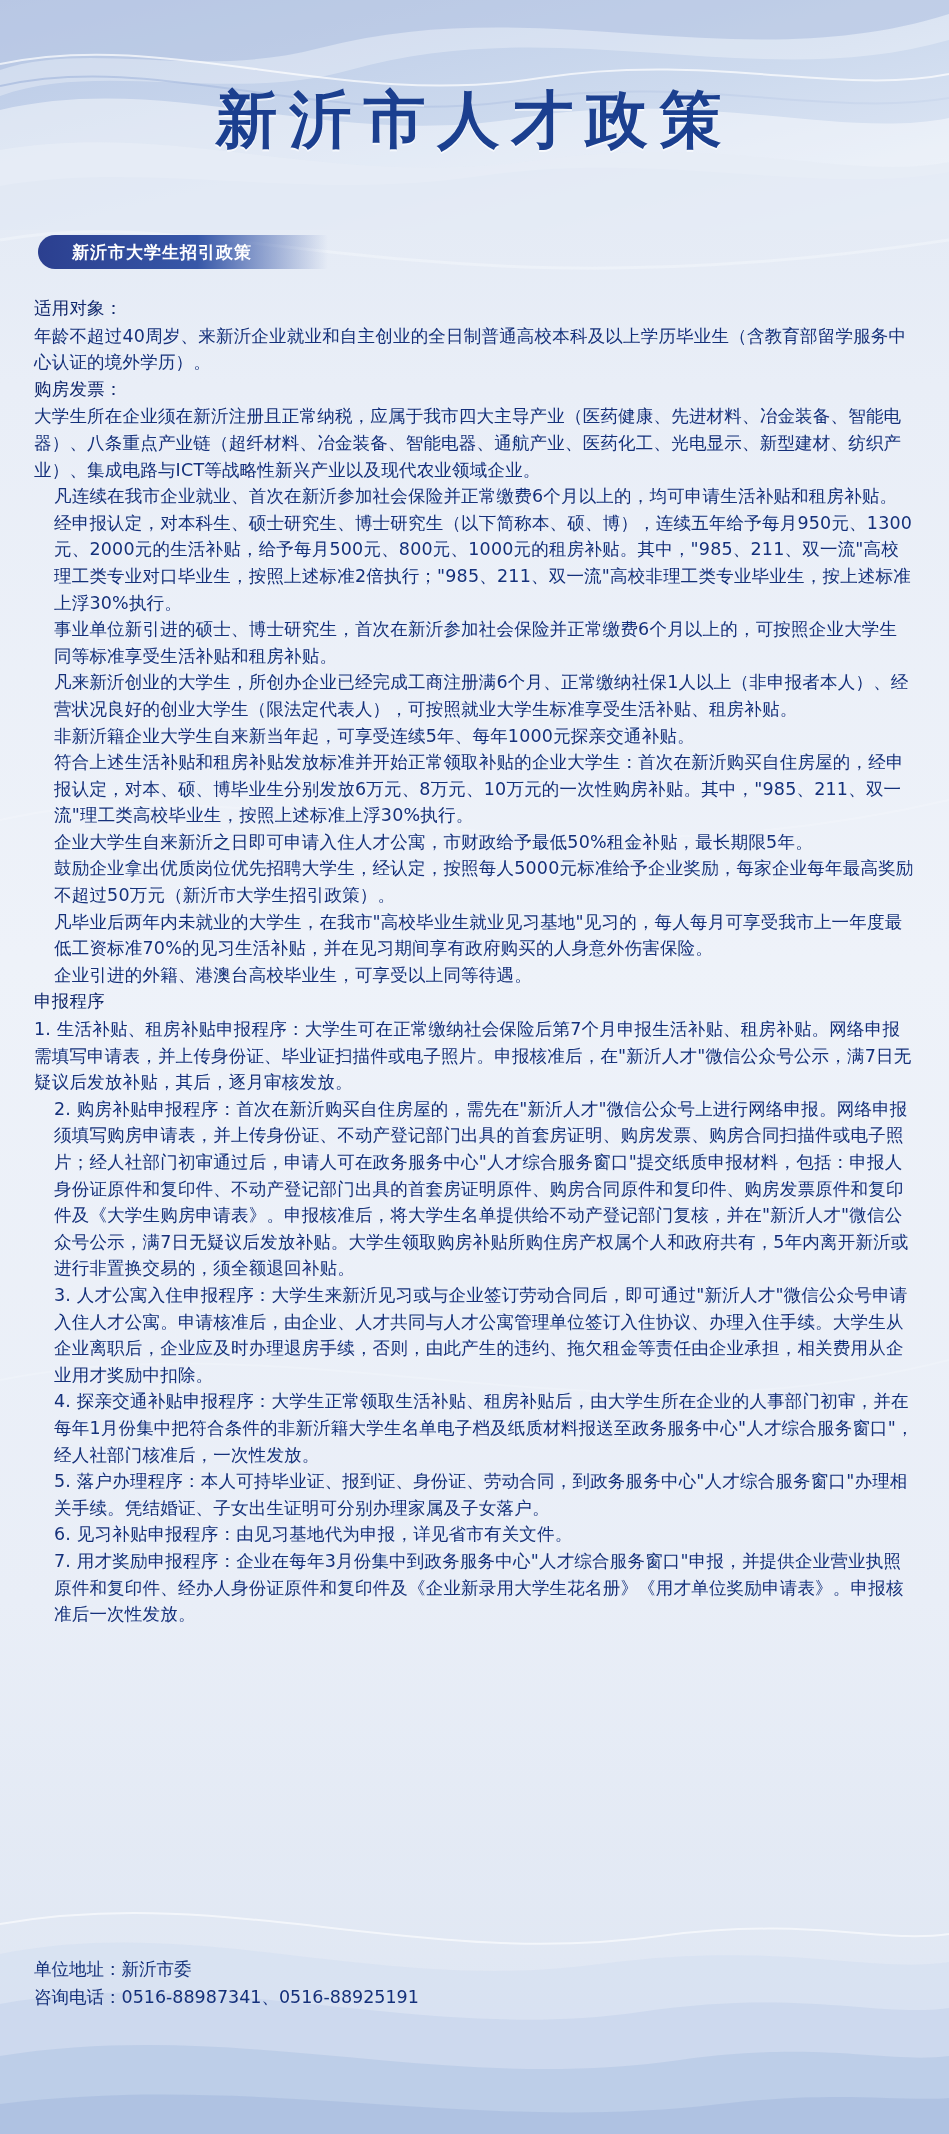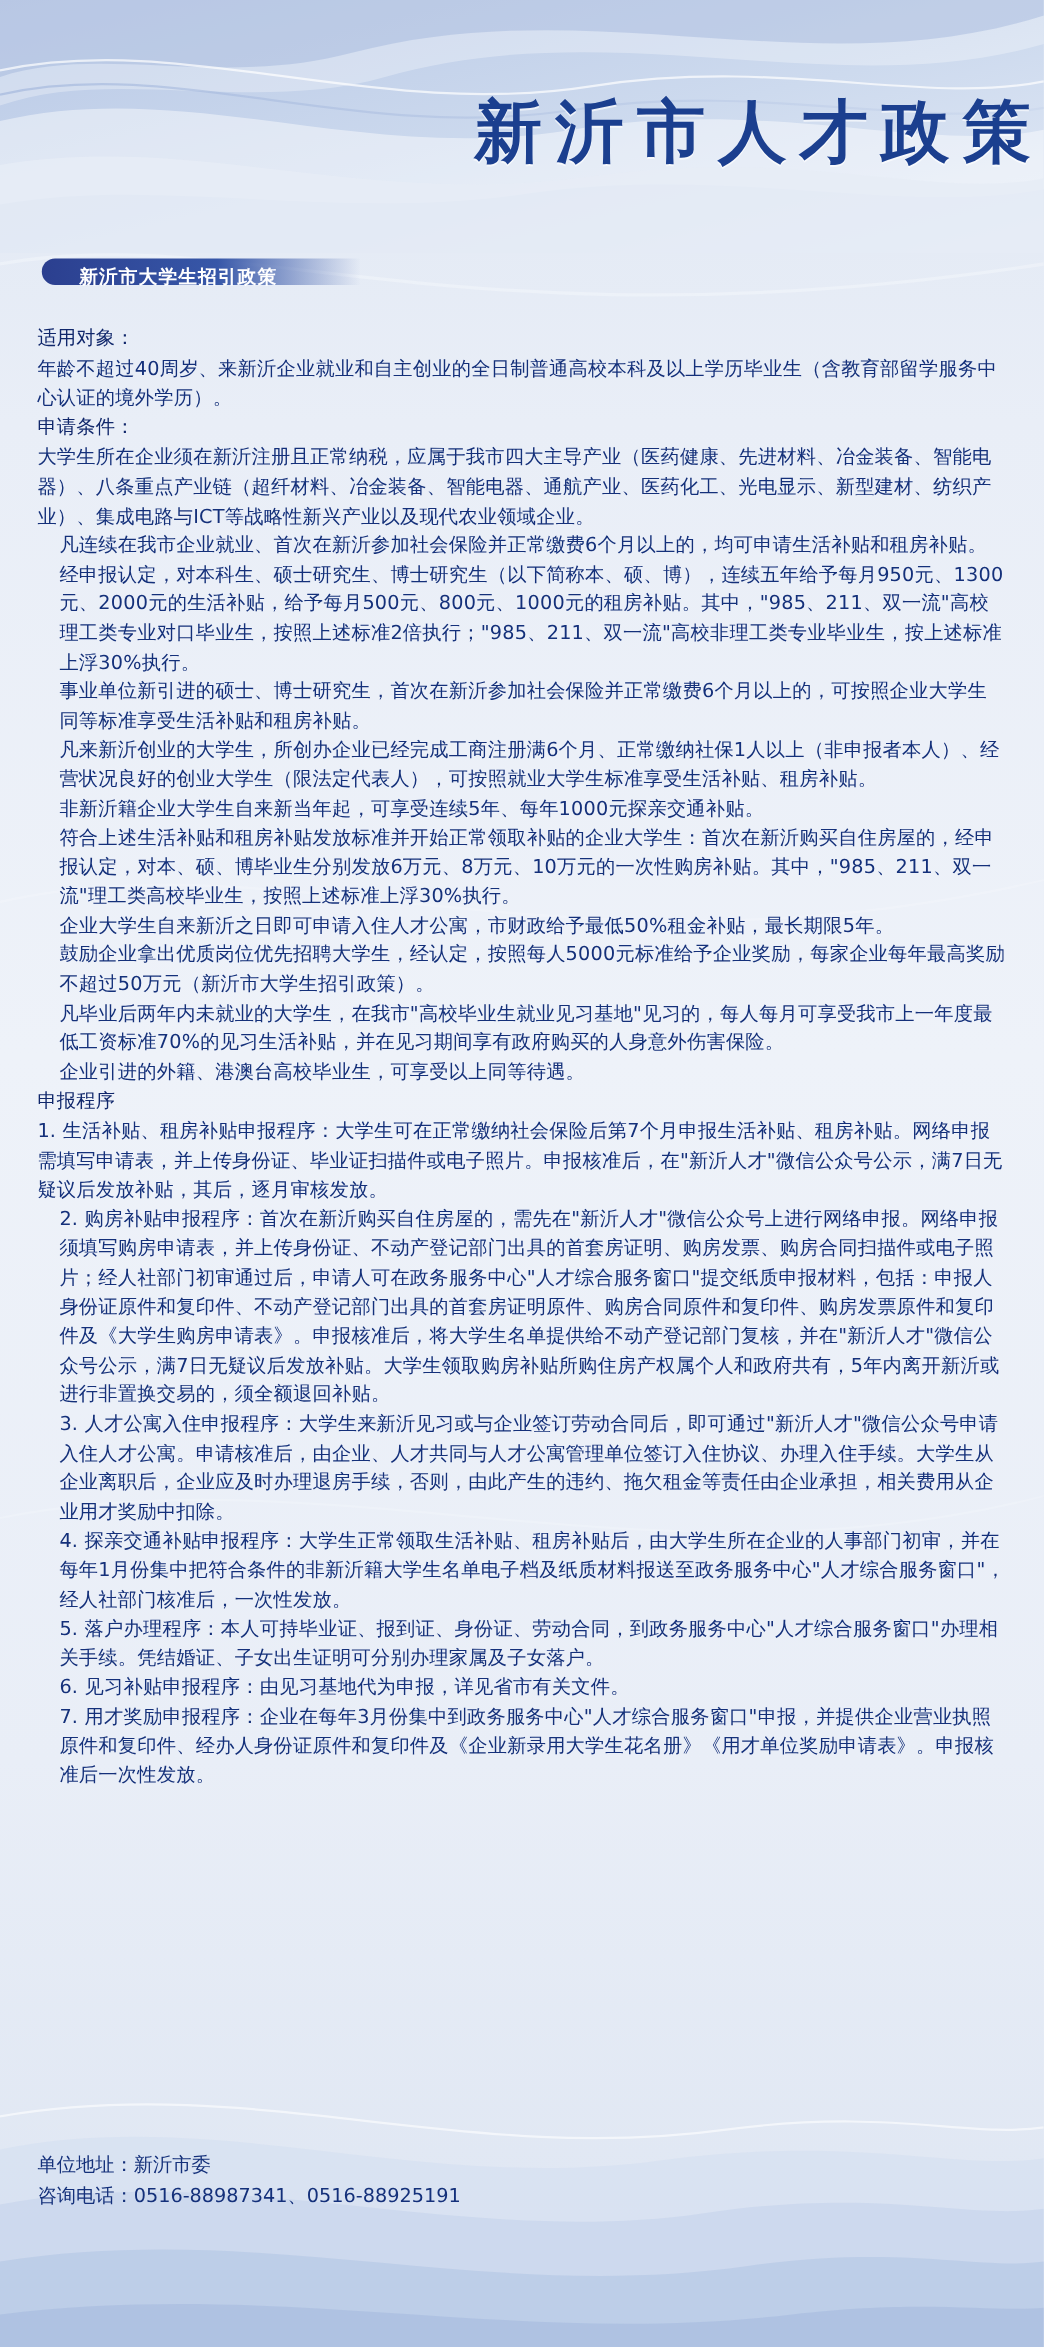--- a/index.html
+++ b/index.html
@@ -41,37 +41,37 @@
     width: 949px; height: 1700px;
     overflow: hidden;
     pointer-events: none;
     opacity: .5;
   }
   .title-wrap {
     position: absolute;
     top: 78px;
     left: 0;
     width: 949px;
-    text-align: right;
+    text-align: center;
   }
   .main-title {
     font-family: "DejaVu Sans", "Liberation Sans", sans-serif;
     font-size: 62px;
     font-weight: bold;
     letter-spacing: 12px;
     color: #1b3f8f;
     text-shadow: 0 2px 0 rgba(255,255,255,.65);
     margin: 0;
   }
   .ribbon {
     position: absolute;
     top: 235px;
     left: 38px;
     min-width: 290px;
-    height: 24px;
+    height: 34px;
     line-height: 34px;
     background: linear-gradient(90deg, #2b3f8f 0%, #3757a8 55%, rgba(55,87,168,0) 100%);
     color: #ffffff;
     font-size: 17px;
     font-weight: bold;
     padding: 0 26px 0 34px;
     border-radius: 17px 3px 3px 17px;
     box-sizing: border-box;
     white-space: nowrap;
     letter-spacing: 1px;
@@ -157,21 +157,21 @@
     <h1 class="main-title">新沂市人才政策</h1>
   </div>
 
   <div class="ribbon">新沂市大学生招引政策</div>
 
   <div class="content">
 
     <p class="sec-head">适用对象：</p>
     <p class="para">年龄不超过40周岁、来新沂企业就业和自主创业的全日制普通高校本科及以上学历毕业生（含教育部留学服务中心认证的境外学历）。</p>
 
-    <p class="sec-head">申请条件：</p>
+    <p class="sec-head">购房发票：</p>
     <p class="para">大学生所在企业须在新沂注册且正常纳税，应属于我市四大主导产业（医药健康、先进材料、冶金装备、智能电器）、八条重点产业链（超纤材料、冶金装备、智能电器、通航产业、医药化工、光电显示、新型建材、纺织产业）、集成电路与ICT等战略性新兴产业以及现代农业领域企业。</p>
     <p class="para">凡连续在我市企业就业、首次在新沂参加社会保险并正常缴费6个月以上的，均可申请生活补贴和租房补贴。经申报认定，对本科生、硕士研究生、博士研究生（以下简称本、硕、博），连续五年给予每月950元、1300元、2000元的生活补贴，给予每月500元、800元、1000元的租房补贴。其中，"985、211、双一流"高校理工类专业对口毕业生，按照上述标准2倍执行；"985、211、双一流"高校非理工类专业毕业生，按上述标准上浮30%执行。</p>
     <p class="para">事业单位新引进的硕士、博士研究生，首次在新沂参加社会保险并正常缴费6个月以上的，可按照企业大学生同等标准享受生活补贴和租房补贴。</p>
     <p class="para">凡来新沂创业的大学生，所创办企业已经完成工商注册满6个月、正常缴纳社保1人以上（非申报者本人）、经营状况良好的创业大学生（限法定代表人），可按照就业大学生标准享受生活补贴、租房补贴。</p>
     <p class="para">非新沂籍企业大学生自来新当年起，可享受连续5年、每年1000元探亲交通补贴。</p>
     <p class="para">符合上述生活补贴和租房补贴发放标准并开始正常领取补贴的企业大学生：首次在新沂购买自住房屋的，经申报认定，对本、硕、博毕业生分别发放6万元、8万元、10万元的一次性购房补贴。其中，"985、211、双一流"理工类高校毕业生，按照上述标准上浮30%执行。</p>
     <p class="para">企业大学生自来新沂之日即可申请入住人才公寓，市财政给予最低50%租金补贴，最长期限5年。</p>
     <p class="para">鼓励企业拿出优质岗位优先招聘大学生，经认定，按照每人5000元标准给予企业奖励，每家企业每年最高奖励不超过50万元（新沂市大学生招引政策）。</p>
     <p class="para">凡毕业后两年内未就业的大学生，在我市"高校毕业生就业见习基地"见习的，每人每月可享受我市上一年度最低工资标准70%的见习生活补贴，并在见习期间享有政府购买的人身意外伤害保险。</p>
     <p class="para">企业引进的外籍、港澳台高校毕业生，可享受以上同等待遇。</p>

